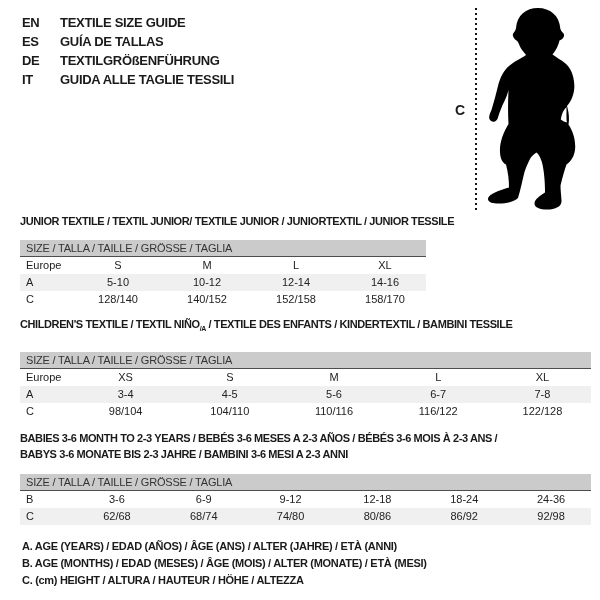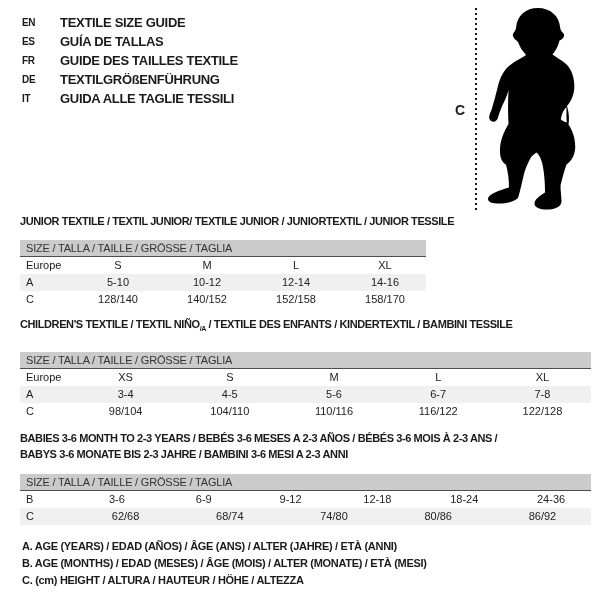--- a/index.html
+++ b/index.html
@@ -3,21 +3,21 @@
 <meta charset="utf-8">
 <style>
   html,body{margin:0;padding:0;}
   body{
     width:600px;height:600px;position:relative;background:#ffffff;
     font-family:"Liberation Sans",sans-serif;color:#1a1a1a;overflow:hidden;
   }
   
   .lang-block{position:absolute;left:22px;top:13px;}
   .lang-row{display:flex;height:19px;line-height:19px;}
-  .lang-code{width:38px;font-weight:bold;font-size:10px;letter-spacing:-0.3px;}
+  .lang-code{width:38px;font-weight:bold;font-size:13px;letter-spacing:-0.3px;}
   .lang-label{font-weight:bold;font-size:13px;letter-spacing:-0.3px;white-space:nowrap;}
   
   .dash-line{position:absolute;left:475px;top:8px;width:2px;height:205px;
     background:repeating-linear-gradient(to bottom,#141414 0 2px,transparent 2px 5px);}
   .fig-label{position:absolute;left:455px;top:102px;font-weight:bold;font-size:14px;}
   .baby-svg{position:absolute;left:482px;top:2px;}
   
   .size-table{position:absolute;left:20px;}
   .tbl-title{font-weight:bold;font-size:11px;letter-spacing:-0.4px;white-space:nowrap;line-height:13px;}
   .tbl-title sub{font-size:7px;}
@@ -41,24 +41,20 @@
 <body>
 
 <div class="lang-block">
   <div class="lang-row">
     <span class="lang-code">EN</span>
     <span class="lang-label">TEXTILE SIZE GUIDE</span>
   </div>
   <div class="lang-row">
     <span class="lang-code">ES</span>
     <span class="lang-label">GUÍA DE TALLAS</span>
-  </div>
-  <div class="lang-row">
-    <span class="lang-code">FR</span>
-    <span class="lang-label">GUIDE DES TAILLES TEXTILE</span>
   </div>
   <div class="lang-row">
     <span class="lang-code">DE</span>
     <span class="lang-label">TEXTILGRÖßENFÜHRUNG</span>
   </div>
   <div class="lang-row">
     <span class="lang-code">IT</span>
     <span class="lang-label">GUIDA ALLE TAGLIE TESSILI</span>
   </div>
 </div>
@@ -152,20 +148,21 @@
     <span class="tcell">18-24</span>
     <span class="tcell">24-36</span>
   </div>
   <div class="trow shaded">
     <span class="rlabel">C</span>
     <span class="tcell">62/68</span>
     <span class="tcell">68/74</span>
     <span class="tcell">74/80</span>
     <span class="tcell">80/86</span>
     <span class="tcell">86/92</span>
+    <span class="tcell">92/98</span>
   </div>
 </div>
 
 <div class="footnotes">
   <div class="footnote">A. AGE (YEARS) / EDAD (AÑOS) / ÂGE (ANS) / ALTER (JAHRE) / ETÀ (ANNI)</div>
   <div class="footnote">B. AGE (MONTHS) / EDAD (MESES) / ÂGE (MOIS) / ALTER (MONATE) / ETÀ (MESI)</div>
   <div class="footnote">C. (cm) HEIGHT / ALTURA / HAUTEUR / HÖHE / ALTEZZA</div>
 </div>
 
 </body></html>

